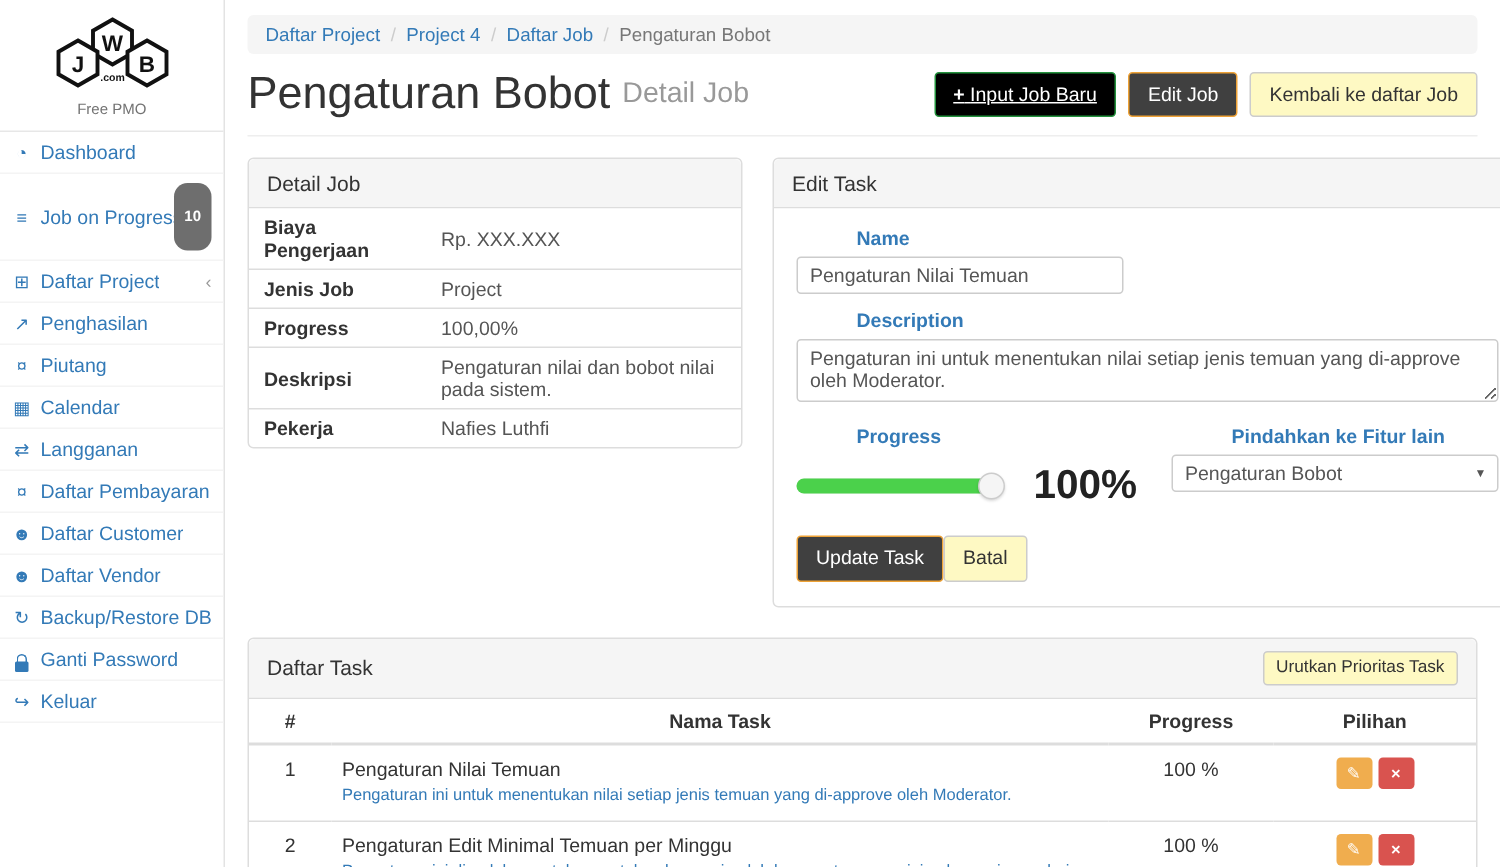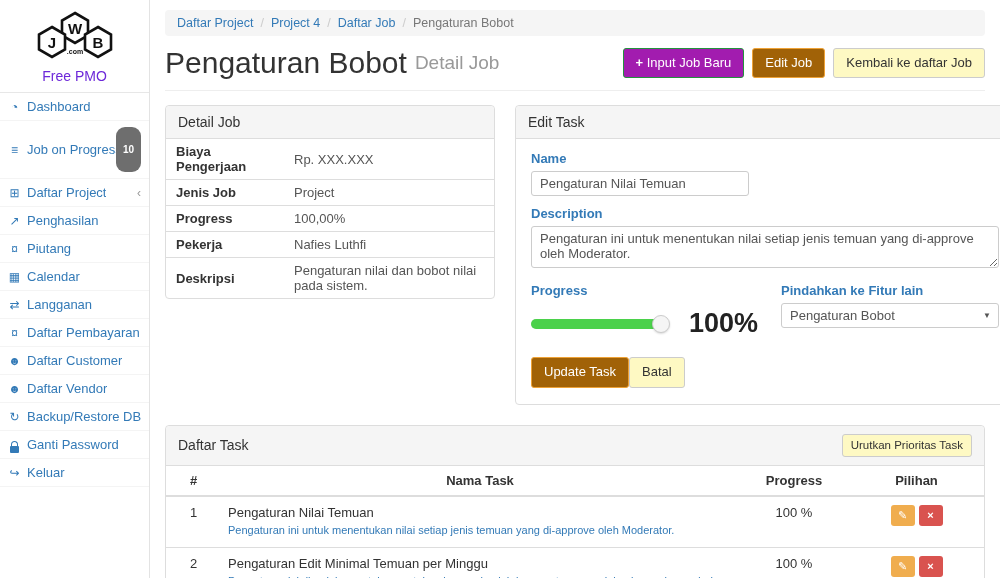--- a/index.html
+++ b/index.html
@@ -4,21 +4,21 @@
 <style>
   * { margin:0; padding:0; box-sizing:border-box; }
   html,body { width:1000px; height:578px; overflow:hidden; background:#fff;
     font-family:"Liberation Sans", sans-serif; font-size:13px; color:#333; }
 
   
   .sidebar { position:fixed; left:0; top:0; width:150px; height:578px;
     background:#fff; border-right:1px solid #e3e3e3; }
   .brand { text-align:center; padding:6px 0 8px; border-bottom:1px solid #e7e7e7; }
   .brand svg { display:block; margin:2px auto 4px; }
-  .brand-name { color:#6d28d9; font-size:14px; }
+  .brand-name { color:#737373; font-size:10px; }
   .side-menu { list-style:none; }
   .side-item { display:flex; align-items:center; padding:6px 8px 6px 6px;
     border-bottom:1px solid #f4f4f4; color:#337ab7; cursor:pointer; font-size:13px; }
   .side-icon { display:inline-block; width:17px; text-align:center; margin-right:4px;
     font-size:12px; color:#337ab7; flex:0 0 17px; }
   .side-label { white-space:nowrap; overflow:hidden; }
   .badge-pill { margin-left:auto; background:#6e6e6e; color:#fff; font-size:10px;
     padding:17px 7px; border-radius:9px; font-weight:bold; }
   .chev { margin-left:auto; color:#999; font-size:12px; }
   .css-lock { position:relative; top:2px; }
@@ -34,42 +34,42 @@
     font-size:12.5px; color:#777; }
   .breadcrumb a { color:#337ab7; text-decoration:none; }
   .breadcrumb .sep { color:#ccc; margin:0 7px; }
   .page-header { display:flex; align-items:center; margin:10px 0 14px;
     padding-bottom:10px; border-bottom:1px solid #eee; }
   .page-title { font-size:30px; font-weight:500; color:#333; }
   .page-subtitle { font-size:19px; color:#999; font-weight:400; margin-left:8px; }
   .header-btns { margin-left:auto; display:flex; gap:8px; }
   .btn { display:inline-block; border-radius:3px; padding:6px 12px; font-size:13px;
     cursor:pointer; border:1px solid transparent; line-height:1.3; }
-  .btn-success { background:#a21caf; border-color:#23923d; color:#fff; }
-  .btn-warning { background:#a16207; border-color:#eea236; color:#fff; }
+  .btn-success { background:#000000; border-color:#23923d; color:#fff;text-decoration:underline; }
+  .btn-warning { background:#404040; border-color:#eea236; color:#fff; }
   .btn-default { background:#fef9c3; border-color:#ccc; color:#333; }
   .btn-sm { padding:3px 8px; font-size:11.5px; }
 
   
   .panel { border:1px solid #ddd; border-radius:4px; background:#fff; }
   .panel-heading { background:#f5f5f5; border-bottom:1px solid #ddd; padding:8px 12px;
     font-size:14px; color:#333; border-radius:4px 4px 0 0; display:flex; align-items:center; }
   .panels-row { display:flex; gap:20px; align-items:flex-start; }
   .panel-detail { width:330px; flex:0 0 330px; }
   .panel-edit { flex:1; }
 
   .detail-table { width:100%; border-collapse:collapse; }
   .detail-table td { padding:5px 10px; border-top:1px solid #ddd; font-size:13px; }
   .detail-table tr:first-child td { border-top:none; }
   .detail-table td.lbl { font-weight:bold; width:118px; color:#333; }
   .detail-table td.val { color:#555; }
 
   
   .panel-body { padding:12px 15px 16px; }
-  .form-label { color:#337ab7; font-weight:bold; font-size:13px; margin-bottom:5px; }
+  .form-label { color:#337ab7; font-weight:bold; font-size:13px; margin-bottom:5px;margin-left:40px; }
   .text-input { width:218px; padding:4px 8px; border:1px solid #ccc; border-radius:3px;
     font-size:13px; color:#555; font-family:"Liberation Sans", sans-serif; margin-bottom:10px; }
   .textarea { width:100%; height:42px; padding:4px 8px; border:1px solid #ccc;
     border-radius:3px; font-size:13px; color:#555; resize:both;
     font-family:"Liberation Sans", sans-serif; margin-bottom:12px; }
   .form-cols { display:flex; }
   .col-left { width:250px; }
   .col-right { margin-left:auto; width:218px; }
   .slider-row { display:flex; align-items:center; margin-top:10px; }
   .slider-track { position:relative; width:130px; height:10px; background:#e8e8e8;
@@ -208,26 +208,26 @@
             </tr>
             <tr>
               <td class="lbl">Jenis Job</td>
               <td class="val">Project</td>
             </tr>
             <tr>
               <td class="lbl">Progress</td>
               <td class="val">100,00%</td>
             </tr>
             <tr>
+              <td class="lbl">Deskripsi</td>
+              <td class="val">Pengaturan nilai dan bobot nilai pada sistem.</td>
+            </tr>
+            <tr>
               <td class="lbl">Pekerja</td>
               <td class="val">Nafies Luthfi</td>
-            </tr>
-            <tr>
-              <td class="lbl">Deskripsi</td>
-              <td class="val">Pengaturan nilai dan bobot nilai pada sistem.</td>
             </tr>
           </tbody>
       </table>
     </div>
 
     <div class="panel panel-edit">
       <div class="panel-heading">Edit Task</div>
       <div class="panel-body">
         <div class="form-label">Name</div>
         <input class="text-input" type="text" value="Pengaturan Nilai Temuan" style="">

